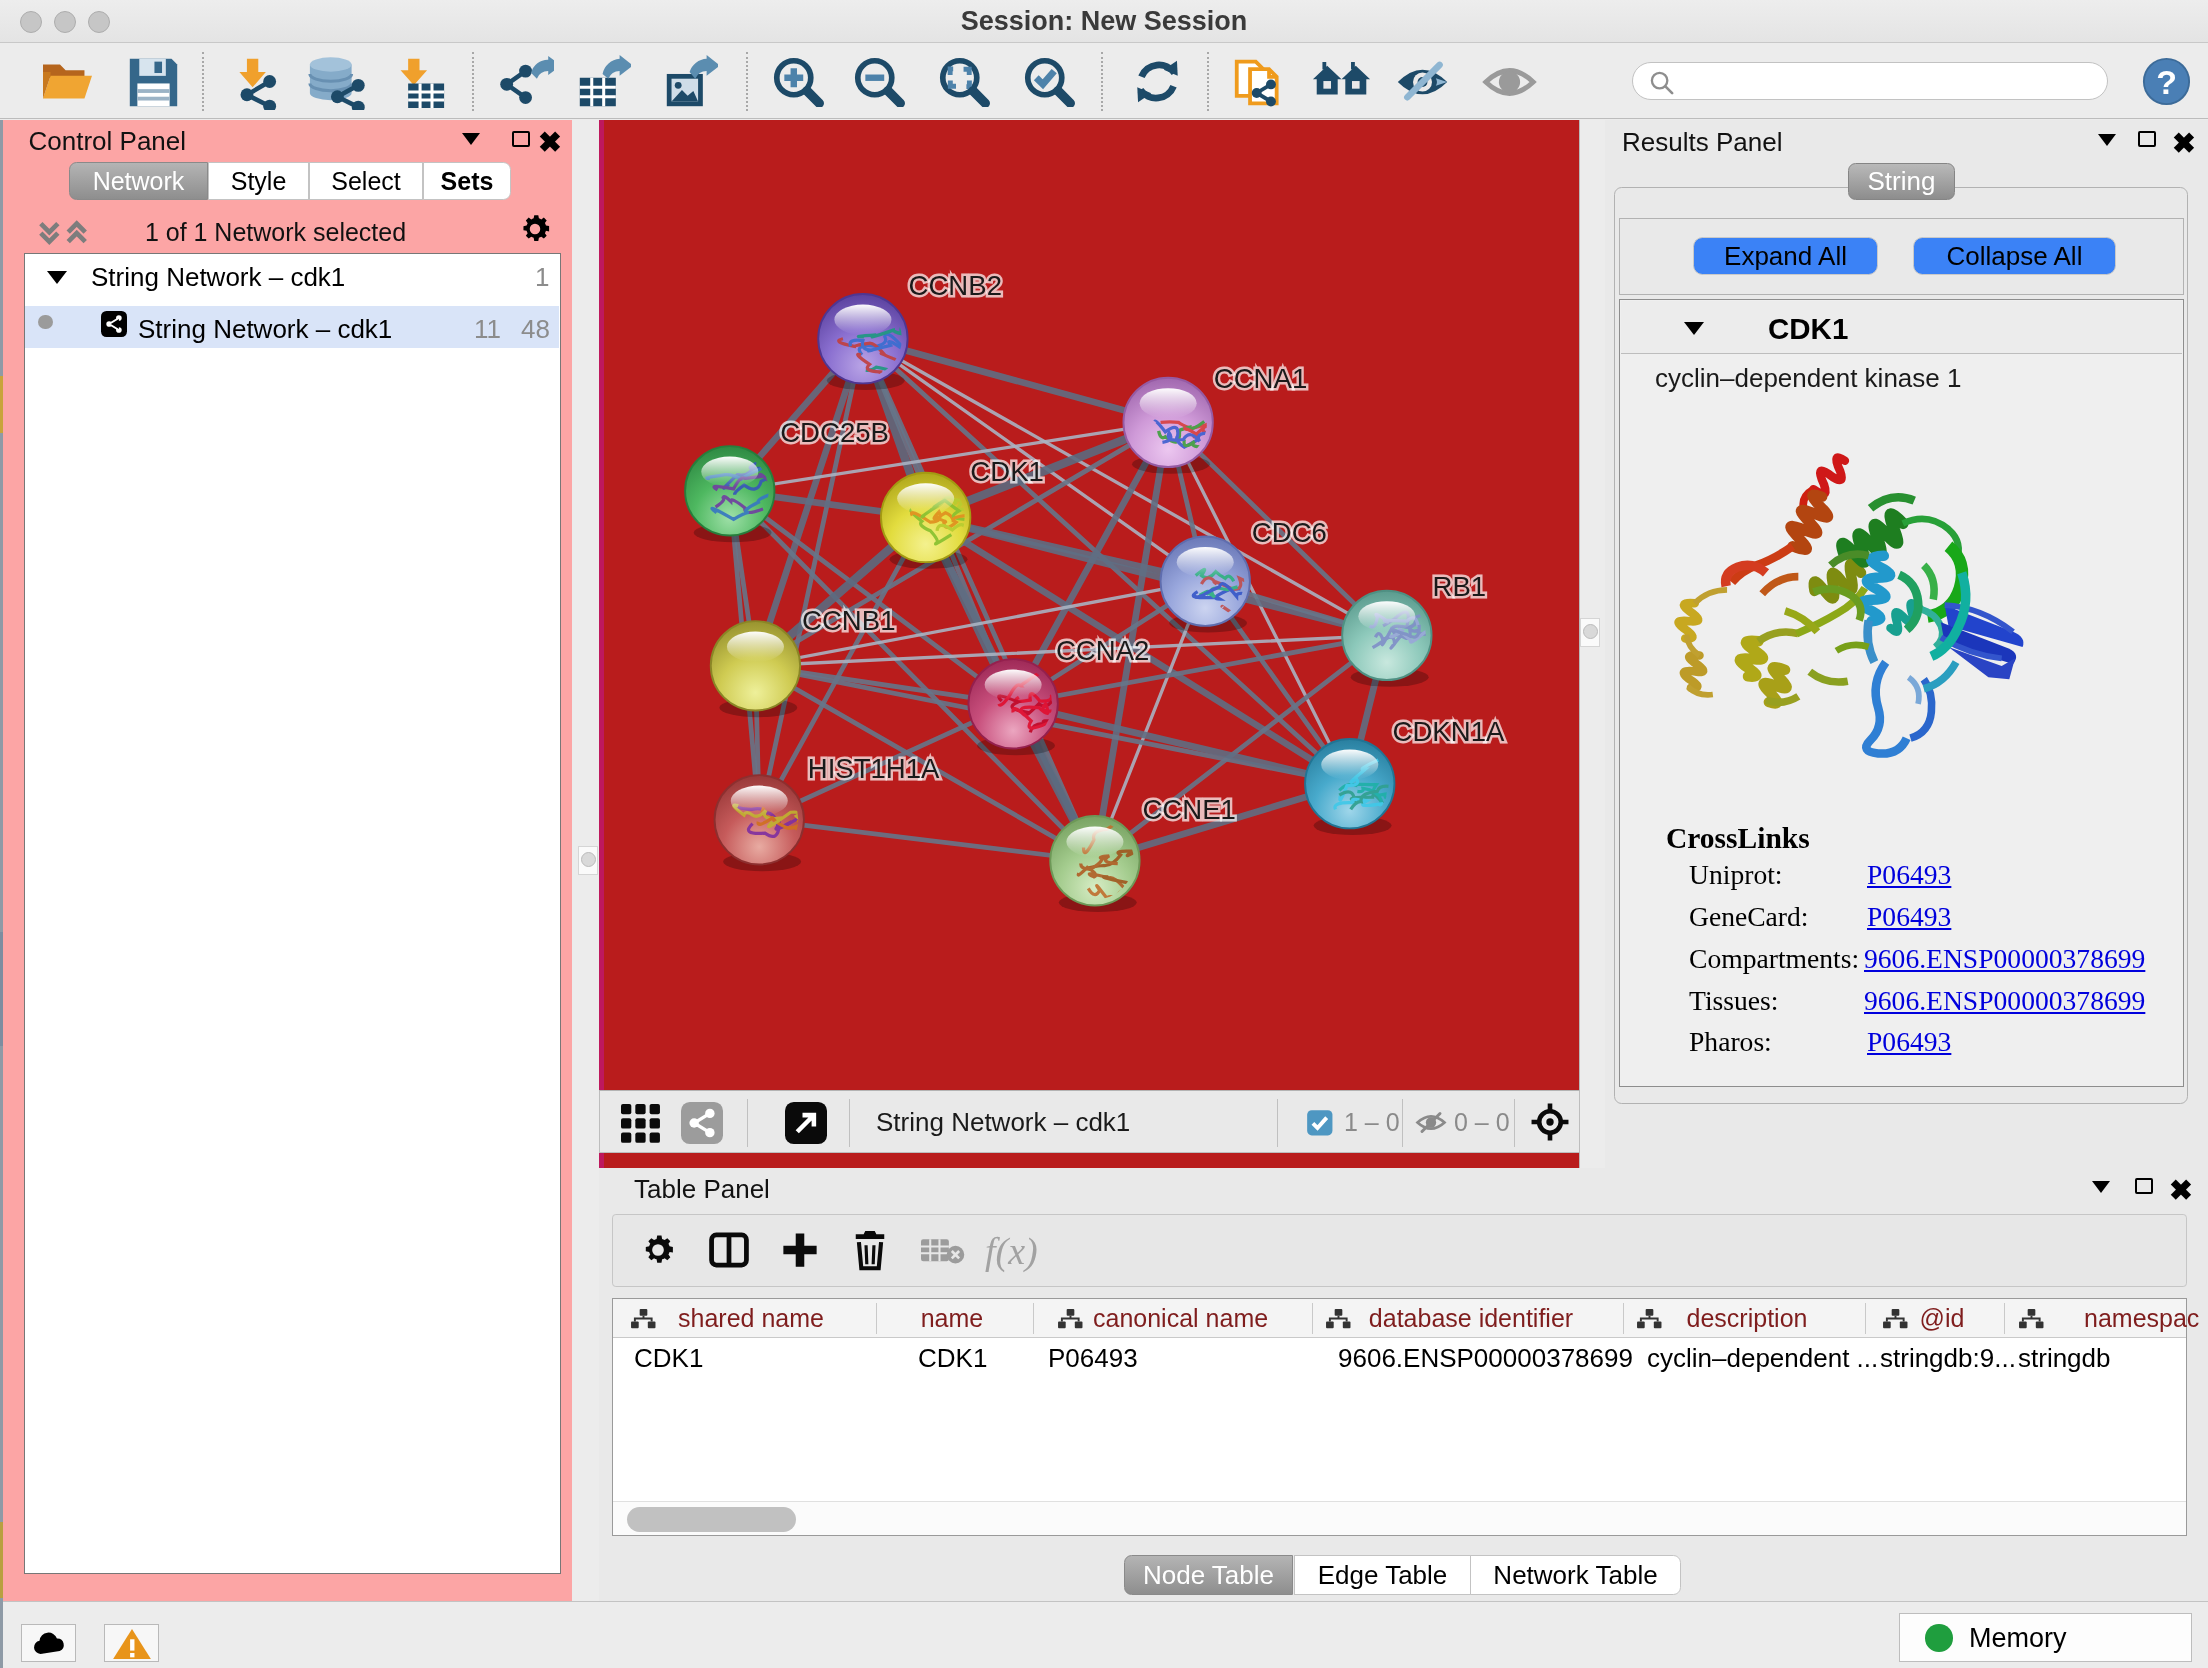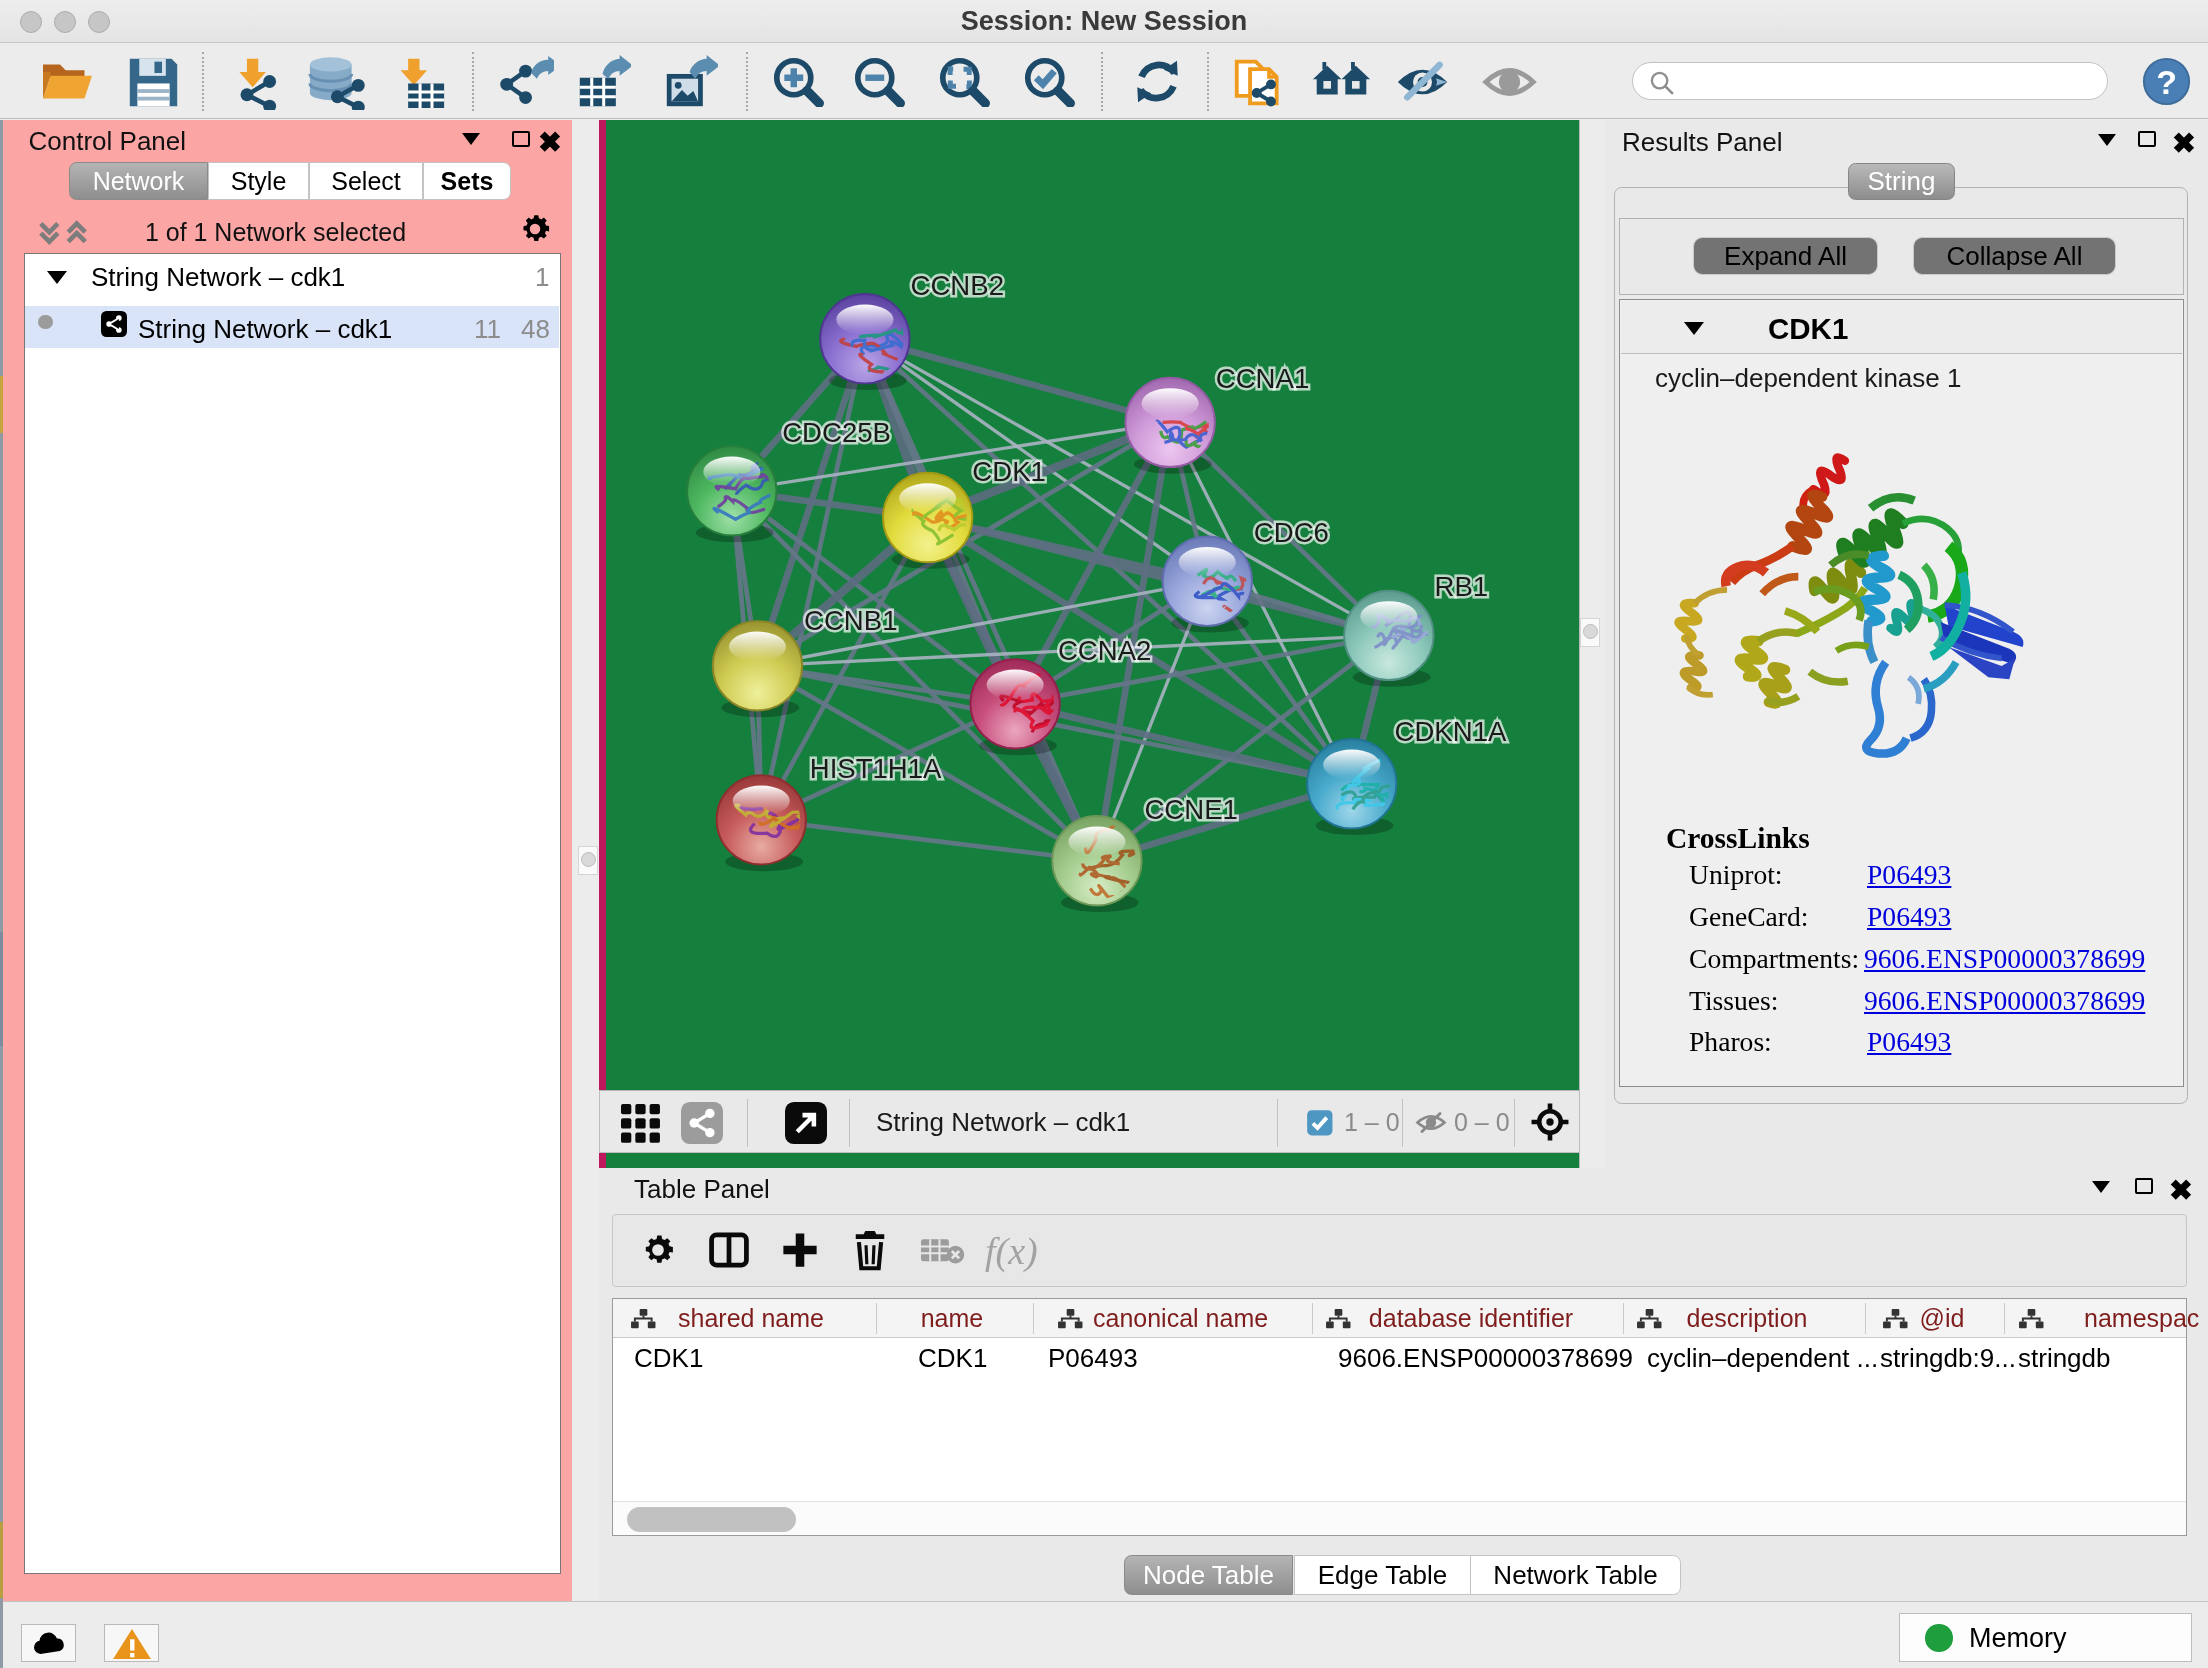--- a/index.html
+++ b/index.html
@@ -21,21 +21,21 @@
 .tbi { position:absolute; top:0; }
 .tsep { position:absolute; top:7.6px; height:59px; width:0;
   border-left:2.9px dotted #a8a8a8; }
 #searchbox { position:absolute; left:1632px; top:18px; width:476px; height:38px;
   background:#fff; border:1.9px solid #c2c2c2; border-radius:19px; }
 
 
 #controlpanel { position:absolute; left:0; top:120px; width:572px; height:1548px;
   background:#fca5a5; }
 #netcanvas { position:absolute; left:599px; top:120px; width:981px; height:1260px;
-  background:#15803d; border-left:7px solid #be185d; border-right:1px solid #b9b9b9;}
+  background:#b91c1c; border-left:5px solid #be185d; border-right:1px solid #b9b9b9;}
 #netstatus { position:absolute; left:599px; top:1090px; width:981px; height:63px;
   background:#e9e9e9; border:1px solid #bdbdbd; border-top:1px solid #b3b3b3; }
 #resultspanel { position:absolute; left:1605px; top:120px; width:603px; height:1548px;
   background:#e9e9e9; }
 #tablepanel { position:absolute; left:599px; top:1168px; width:1609px; height:433px;
   background:#e9e9e9; }
 #bottombar { position:absolute; left:0; top:1601px; width:2208px; height:68px;
   background:#ececec; border-top:1px solid #c3c3c3; }
 
 .paneltitle { font-size:26px; color:#111; }
@@ -69,21 +69,21 @@
 #tp-scroll { position:absolute; left:0px; top:202px; width:1573px; height:34px;
   background:#fbfbfb; border-top:1px solid #e0e0e0; }
 #tp-thumb { position:absolute; left:14.3px; top:4.8px; width:169px; height:25px;
   background:#c1c1c1; border-radius:12.4px; }
 
 
 .miniBtn { position:absolute; top:1624px; width:55px; height:38px; background:#f7f7f7;
   border:1.9px solid #b9b9b9; }
 
 
-.rbtn { position:absolute; height:38px; background:#737373; border:1px solid #c9c9c9;
+.rbtn { position:absolute; height:38px; background:#3b82f6; border:1px solid #c9c9c9;
   border-radius:9.5px; font-size:26px; text-align:center; line-height:36px; color:#000; }
 .serif { font-family:"Liberation Serif", serif; }
 .link { color:#0000dd; text-decoration:underline; }
 </style>
 </head>
 <body>
 
 <div id="titlebar">
   <div class="tl" style="left:20px;"></div>
   <div class="tl" style="left:54px;"></div>

